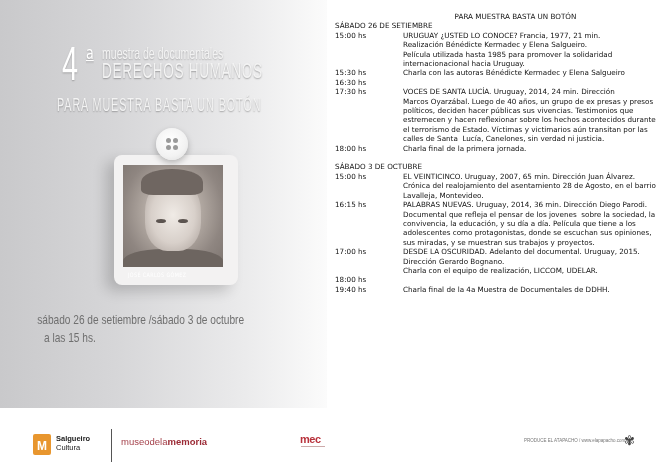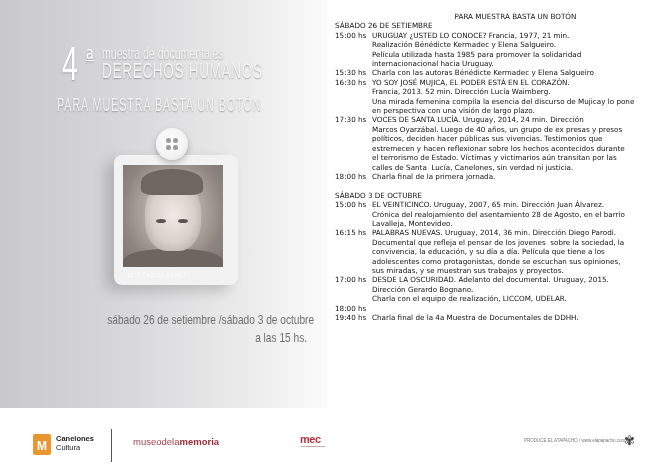--- a/index.html
+++ b/index.html
@@ -14,39 +14,39 @@
   .tagline { position:absolute; left:57px; top:96px; width:400px; font-size:18px; line-height:18px; color:#f3f3f3; letter-spacing:1.5px; transform:scaleX(0.6); transform-origin:left top; white-space:nowrap; text-shadow:0 1px 2px rgba(0,0,0,0.3); font-family:"Liberation Sans",sans-serif;}
   .btn { position:absolute; left:156px; top:128px; width:32px; height:32px; border-radius:50%; background:radial-gradient(circle at 45% 40%,#ffffff 0%,#f2f2f2 60%,#dcdcdc 100%); box-shadow:0 3px 6px rgba(0,0,0,0.25); z-index:3; }
   .hole { position:absolute; width:5px; height:5px; border-radius:50%; background:#9a9a9a; }
   .frame { position:absolute; left:114px; top:155px; width:124px; height:130px; border-radius:8px; background:#f3f2f2; box-shadow:-8px 6px 14px rgba(0,0,0,0.18); z-index:2; }
   .photo { position:absolute; left:9px; top:10px; width:100px; height:102px; background:radial-gradient(ellipse at 50% 45%,#d8d2cc 0%,#b6ada6 35%,#8f8681 70%,#7d7570 100%); overflow:hidden; }
   .face { position:absolute; left:22px; top:14px; width:56px; height:72px; border-radius:45% 45% 40% 40%; background:radial-gradient(ellipse at 50% 50%,#f0ebe6 0%,#d8d0ca 55%,#a89e98 100%); }
   .hair { position:absolute; left:18px; top:4px; width:62px; height:26px; border-radius:50% 50% 20% 20%; background:#6f6661; }
   .eye { position:absolute; top:40px; width:10px; height:4px; background:#5c5450; border-radius:50%; }
   .shoulders { position:absolute; left:0; top:84px; width:100px; height:30px; background:#6d6560; border-radius:40% 40% 0 0; }
   .caption { position:absolute; left:14px; top:116px; font-size:6px; color:#ffffff; letter-spacing:0.5px; transform:scaleX(0.8); transform-origin:left top; }
-  .dates { position:absolute; left:16px; top:310px; width:327px; text-align:right; color:#6f6f6f; font-family:"Liberation Sans",sans-serif; }
+  .dates { position:absolute; left:8px; top:310px; width:327px; text-align:left; color:#6f6f6f; font-family:"Liberation Sans",sans-serif; }
   .dates .l1 { font-size:13px; line-height:18px; display:inline-block; transform:scaleX(0.78); white-space:nowrap; }
   .dates .l2 { font-size:13px; line-height:18px; display:block; transform:scaleX(0.78); }
   .museum { position:absolute; left:0; top:368px; width:327px; text-align:center; color:#6a6a6a; font-family:"Liberation Sans",sans-serif; }
   .museum .name { font-size:13px; line-height:15px; display:inline-block; transform:scaleX(0.8); }
   .museum .addr { font-size:8px; line-height:10px; display:block; transform:scaleX(0.8); }
   .right { position:absolute; left:335px; top:12px; width:335px; font-family:"DejaVu Sans",sans-serif; font-size:7.2px; line-height:9.4px; color:#111; }
   .right .title { text-align:center; padding-left:26px; white-space:nowrap; }
   .right .day { margin-left:0; white-space:nowrap; }
   .row { display:flex; }
   .row .t { width:37px; flex:none; white-space:nowrap; }
-  .row .d { flex:1; white-space:pre-wrap; padding-right:6px; }
+  .row .d { flex:1; white-space:pre-wrap; padding-right:6px;margin-left:31px; }
   .gap { height:9.4px; }
   .footer { position:absolute; left:0; top:415px; width:670px; height:60px; background:#fff; }
   .mc-logo { position:absolute; left:33px; top:19px; width:18px; height:21px; background:#e8962e; border-radius:2px; color:#fff; font-size:12px; font-weight:bold; text-align:center; line-height:24px; font-family:"Liberation Sans",sans-serif;}
   .mc-text { position:absolute; left:56px; top:19px; font-size:7.5px; line-height:9px; color:#222; font-family:"Liberation Sans",sans-serif; }
   .mc-text b { font-weight:bold; }
   .divider { position:absolute; left:111px; top:14px; width:1px; height:33px; background:#555; }
-  .mdm { position:absolute; left:121px; top:21px; font-size:9.5px; font-family:"Liberation Sans",sans-serif; color:#a4404a;margin-left:12px; }
+  .mdm { position:absolute; left:121px; top:21px; font-size:9.5px; font-family:"Liberation Sans",sans-serif; color:#a4404a; }
   .mdm b { font-weight:bold; color:#9b2a35; }
   .mec { position:absolute; left:300px; top:18px; font-size:11px; font-weight:bold; color:#b8323c; font-family:"Liberation Sans",sans-serif; letter-spacing:-0.5px; }
   .mec-sub { position:absolute; left:301px; top:31px; width:24px; height:1px; background:#caa; }
   .credit { position:absolute; left:524px; top:23px; font-size:4.5px; color:#777; white-space:nowrap; font-family:"Liberation Sans",sans-serif; }
   .credit-logo { position:absolute; left:624px; top:17px; width:18px; height:18px; font-size:13px; color:#444; line-height:18px; }
 </style>
 </head>
 <body>
 
 <div class="poster">
@@ -93,24 +93,20 @@
 Realización Bénédicte Kermadec y Elena Salgueiro.
 Película utilizada hasta 1985 para promover la solidaridad
 internacionacional hacia Uruguay.</span>
     </div>
   <div class="row">
       <span class="t">15:30 hs</span>
       <span class="d">Charla con las autoras Bénédicte Kermadec y Elena Salgueiro</span>
     </div>
   <div class="row">
       <span class="t">16:30 hs</span>
-      <span class="d">YO SOY JOSÉ MUJICA, EL PODER ESTÁ EN EL CORAZÓN.
-Francia, 2013. 52 min. Dirección Lucía Waimberg.
-Una mirada femenina compila la esencia del discurso de Mujicay lo pone
-en perspectiva con una visión de largo plazo.</span>
     </div>
   <div class="row">
       <span class="t">17:30 hs</span>
       <span class="d">VOCES DE SANTA LUCÍA. Uruguay, 2014, 24 min. Dirección
 Marcos Oyarzábal. Luego de 40 años, un grupo de ex presas y presos
 políticos, deciden hacer públicas sus vivencias. Testimonios que
 estremecen y hacen reflexionar sobre los hechos acontecidos durante
 el terrorismo de Estado. Víctimas y victimarios aún transitan por las
 calles de Santa  Lucía, Canelones, sin verdad ni justicia.</span>
     </div>
@@ -147,21 +143,21 @@
     </div>
   <div class="row">
       <span class="t">19:40 hs</span>
       <span class="d">Charla final de la 4a Muestra de Documentales de DDHH.</span>
     </div>
 </div>
 
 <div class="footer">
   <div class="mc-logo">M</div>
   <div class="mc-text">
-    <b>Canelones</b><br>
+    <b>Salgueiro</b><br>
     <span>Cultura</span>
   </div>
   <div class="divider"></div>
   <div class="mdm"><span>museodela</span><b>memoria</b></div>
   <div class="mec">mec</div>
   <div class="mec-sub"></div>
   <div class="credit">PRODUCE EL ATAPACHO / www.elapapacho.com.uy</div>
   <div class="credit-logo">✾</div>
 </div>
 

